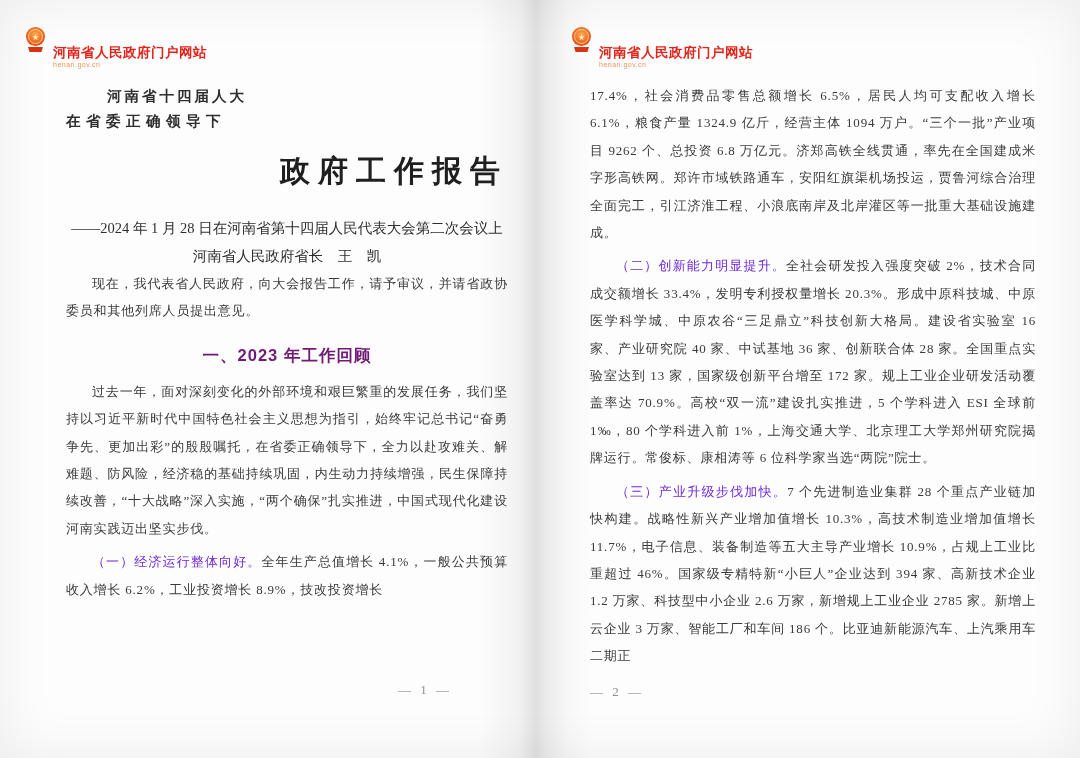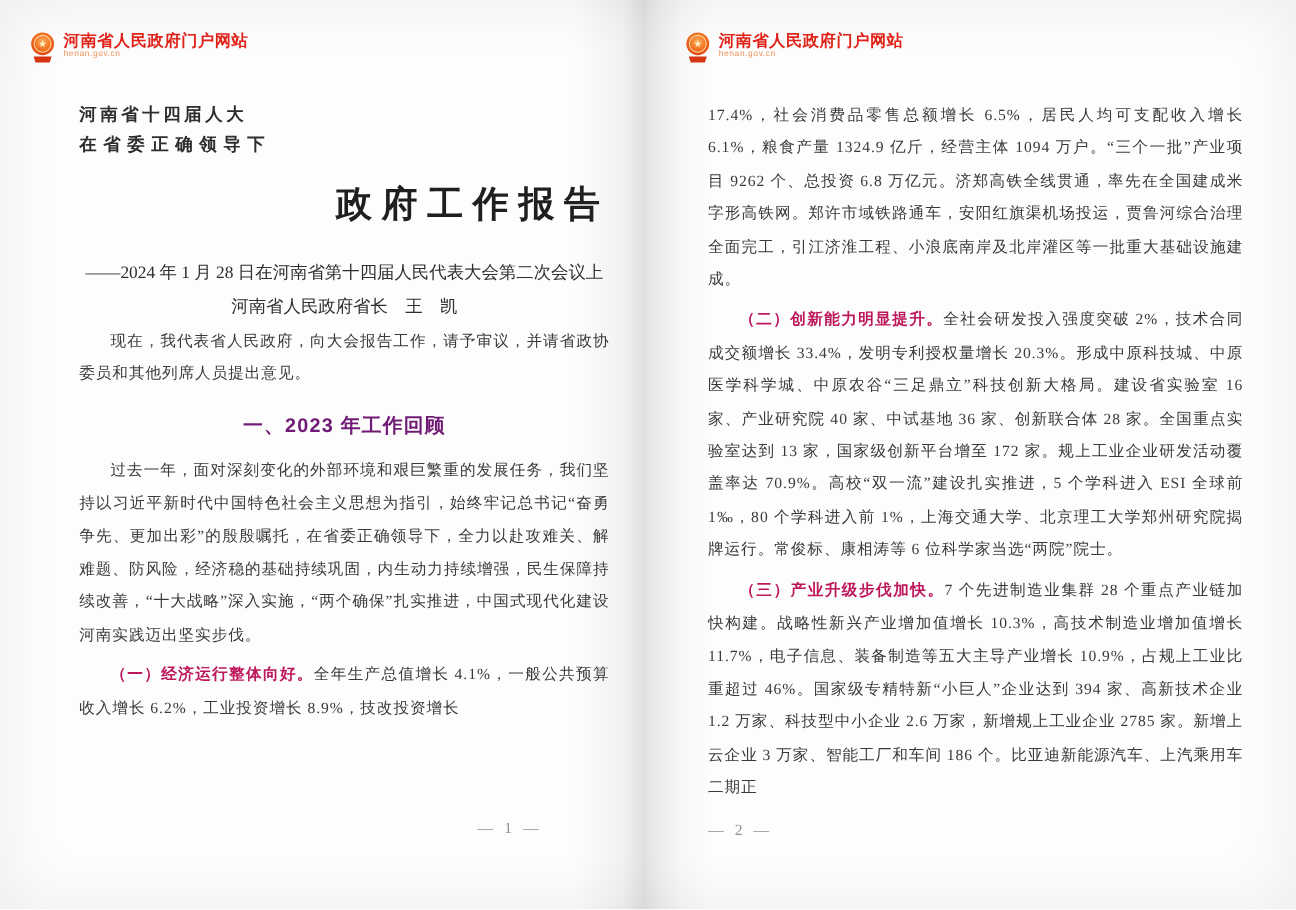--- a/index.html
+++ b/index.html
@@ -32,48 +32,48 @@
   .page-right { left: 530px; width: 550px; }
 
   
   .logo { position: absolute; display: flex; gap: 6px; align-items: flex-start; }
   .page-left  .logo { left: 24px; top: 26px; }
   .page-right .logo { left: 40px; top: 26px; }
   .logo-text { display: flex; flex-direction: column; }
   .logo-title {
     font-family: "Liberation Sans", "DejaVu Sans", sans-serif;
     font-weight: 700; font-size: 13.5px; line-height: 15px;
-    color: #e2231a; letter-spacing: 0.5px;
+    color: #e2231a; letter-spacing: 0.5px; margin-top: 19px;
   }
   .logo-sub {
     font-family: "Liberation Sans", "DejaVu Sans", sans-serif;
     font-size: 7px; line-height: 10px; color: #f0945a; letter-spacing: 0.5px;
   }
 
   
   .left-flow  { position: absolute; top: 84px; left: 66px;  width: 442px; }
   .right-flow { position: absolute; top: 82px; left: 60px;  width: 446px; }
 
   .doc-label { font-size: 14.5px; line-height: 25px; color: #2e2e2e; font-weight: 600; }
-  .doc-label-l1 { letter-spacing: 3px; }
+  .doc-label-l1 { letter-spacing: 3px; margin-left: 41px; }
   .doc-label-l2 { letter-spacing: 5.5px; }
 
   .doc-title {
     margin: 16px 0 0 0;
     font-size: 30px; line-height: 42px; font-weight: 700;
     text-align: right; letter-spacing: 8px; color: #1f1f1f;
   }
 
   .byline { margin-top: 22px; text-align: center; font-size: 14.5px; line-height: 28px; color: #2e2e2e; }
 
   p.para { margin: 0; font-size: 13px; line-height: 27.4px; letter-spacing: 0.8px;
            text-align: justify; text-justify: inter-ideograph; }
   .indent { text-indent: 2em; }
   .salutation { margin-top: 26px !important; }
-  .lead-bold { font-weight: 700; color: #be185d; }
+  .lead-bold { font-weight: 400; color: #6d28d9; }
 
   .section-heading {
     margin: 12px 0 0 0; padding: 0;
     font-family: "Liberation Sans", "DejaVu Sans", sans-serif;
     font-size: 16.5px; line-height: 36px; font-weight: 700;
     text-align: center; color: #701a75; letter-spacing: 1px;
   }
   .review-para { margin-top: 5px !important; }
   .item-para  { margin-top: 6px !important; }
 

